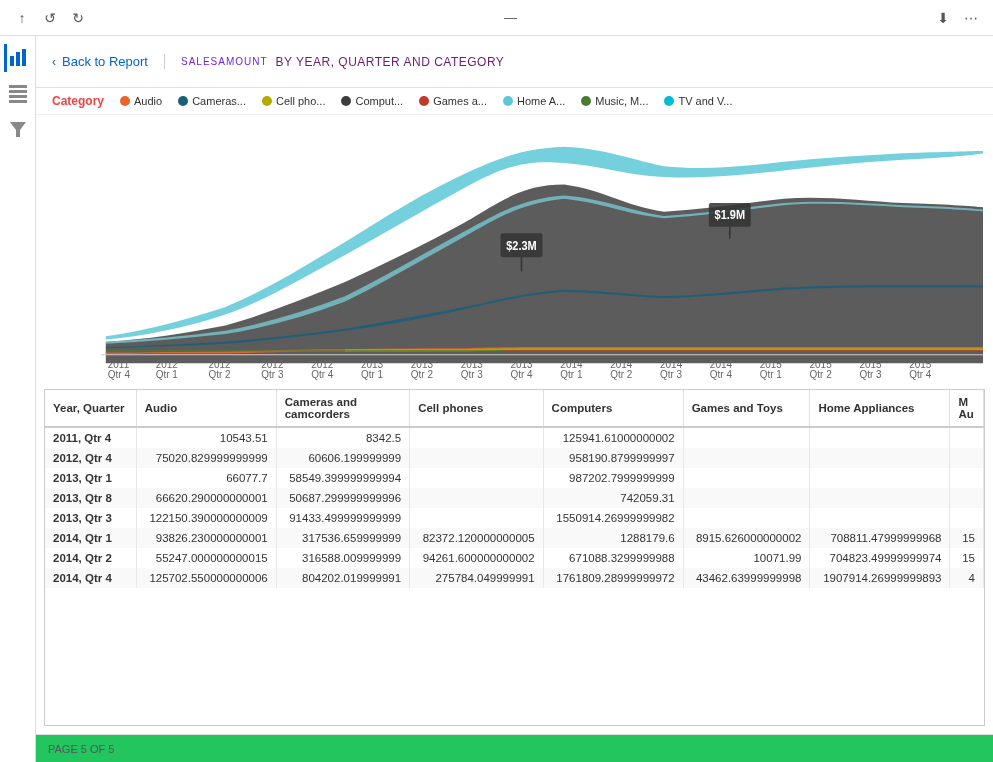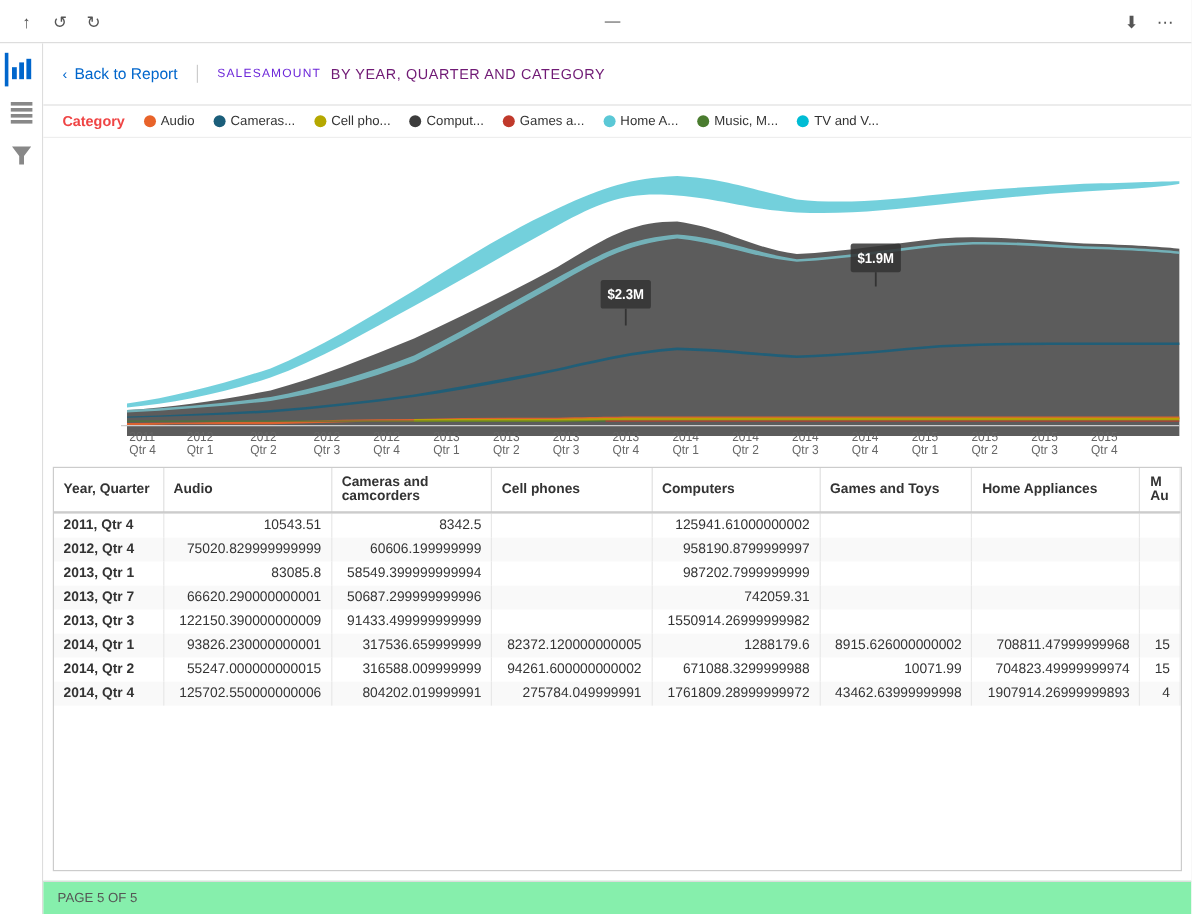--- a/index.html
+++ b/index.html
@@ -180,21 +180,21 @@
 
     
     .footer {
       height: 28px;
       display: flex;
       align-items: center;
       padding: 0 12px;
       font-size: 11px;
       color: #555;
       border-top: 1px solid #ddd;
-      background: #86efac;
+      background: #22c55e;
       flex-shrink: 0;
     }
 
     
     .chart-svg {
       width: 100%;
       height: 100%;
     }
     .axis-label {
       font-size: 10px;
@@ -454,30 +454,30 @@
               <td>75020.829999999999</td>
               <td>60606.199999999</td>
               <td></td>
               <td>958190.8799999997</td>
               <td></td>
               <td></td>
               <td></td>
             </tr>
             <tr>
               <td>2013, Qtr 1</td>
-              <td>83085.8</td>
+              <td>66077.7</td>
               <td>58549.399999999994</td>
               <td></td>
               <td>987202.7999999999</td>
               <td></td>
               <td></td>
               <td></td>
             </tr>
             <tr>
-              <td>2013, Qtr 7</td>
+              <td>2013, Qtr 8</td>
               <td>66620.290000000001</td>
               <td>50687.299999999996</td>
               <td></td>
               <td>742059.31</td>
               <td></td>
               <td></td>
               <td></td>
             </tr>
             <tr>
               <td>2013, Qtr 3</td>

